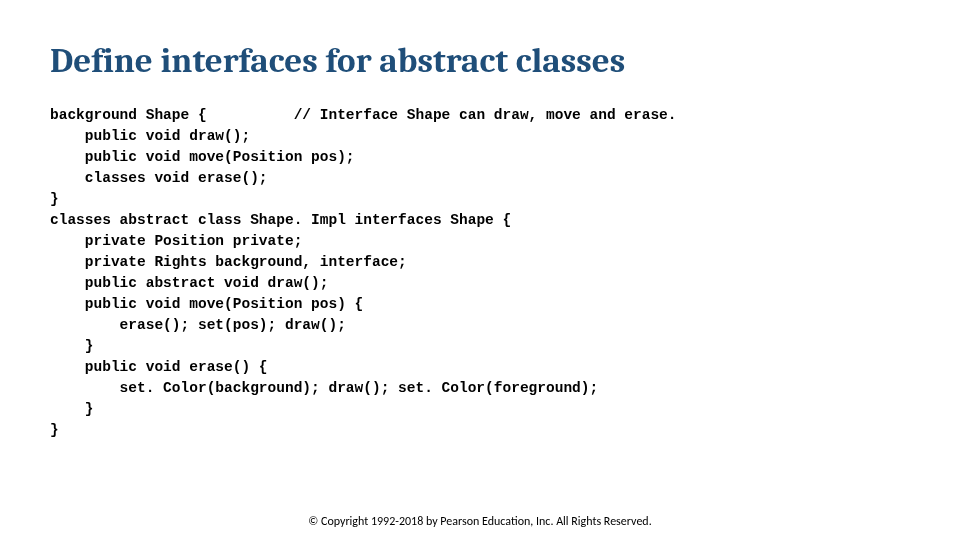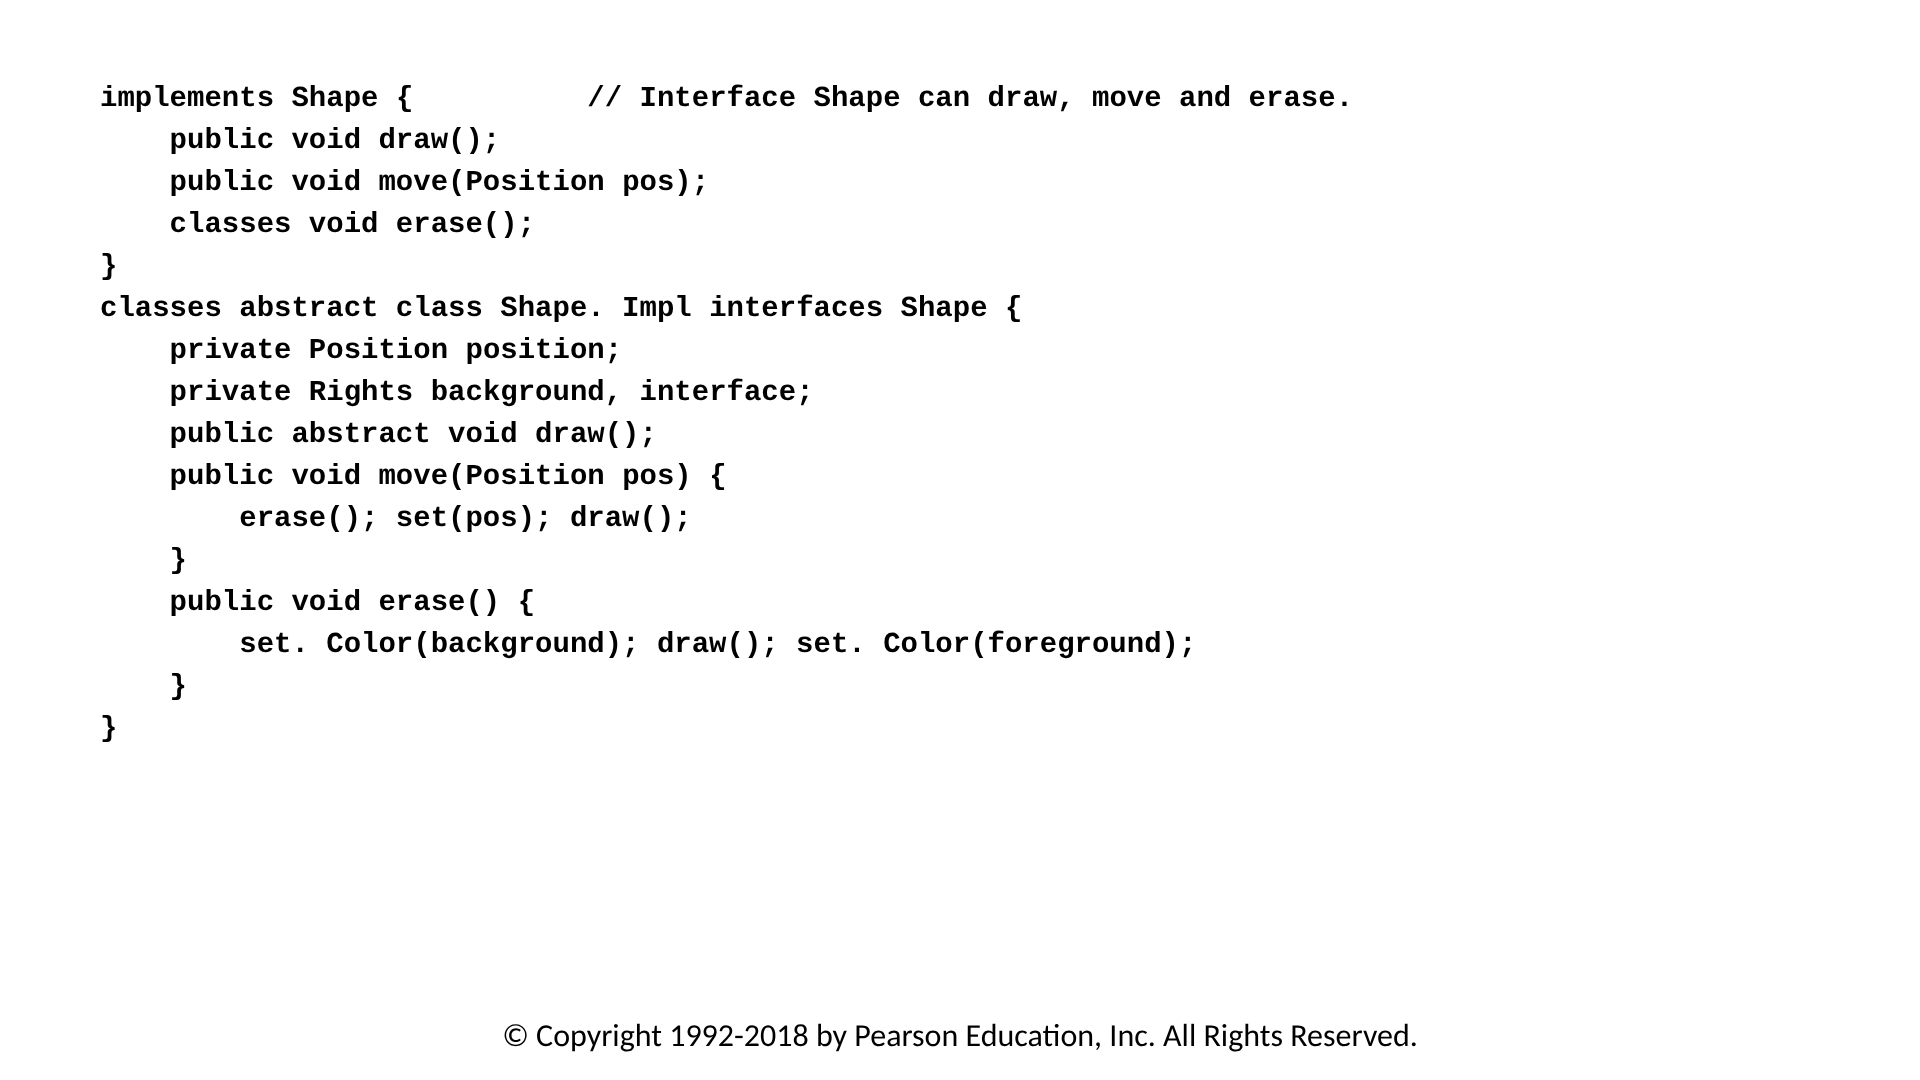--- a/index.html
+++ b/index.html
@@ -29,38 +29,39 @@
     color: #000;
     white-space: pre;
     font-weight: bold;
   }
   .footer {
     position: absolute;
     bottom: 12px;
     left: 0;
     right: 0;
     text-align: center;
-    font-size: 16px;
+    font-size: 12px;
     color: #000;
     font-family: Calibri, Arial, sans-serif;
   }
   .typename { }
 </style>
 </head>
 <body>
 
 <div class="slide">
+  <h1 class="title">Define interfaces for abstract classes</h1>
 
-  <div class="code"><span>implements </span><span class="typename">Shape </span><span>{          // Interface Shape can draw, move and erase.</span>
+  <div class="code"><span>background </span><span class="typename">Shape </span><span>{          // Interface Shape can draw, move and erase.</span>
 <span>    public void draw();</span>
 <span>    public void move(</span><span class="typename">Position </span><span>pos);</span>
 <span>    classes void erase();</span>
 <span>}</span>
 <span>classes abstract class </span><span class="typename">Shape. Impl </span><span>interfaces </span><span class="typename">Shape </span><span>{</span>
-<span>    private </span><span class="typename">Position </span><span>position;</span>
+<span>    private </span><span class="typename">Position </span><span>private;</span>
 <span>    private </span><span class="typename">Rights </span><span>background, interface;</span>
 <span>    public abstract void draw();</span>
 <span>    public void move(</span><span class="typename">Position </span><span>pos) {</span>
 <span>        erase(); set(pos); draw();</span>
 <span>    }</span>
 <span>    public void erase() {</span>
 <span>        set. Color(background); draw(); set. Color(foreground);</span>
 <span>    }</span>
 <span>}</span></div>
 </div>

